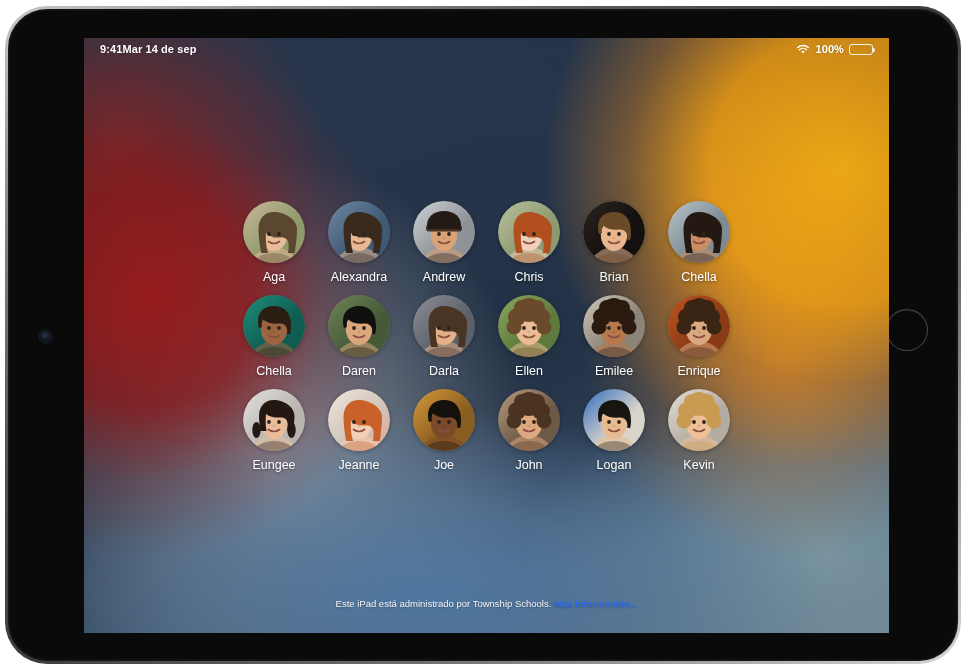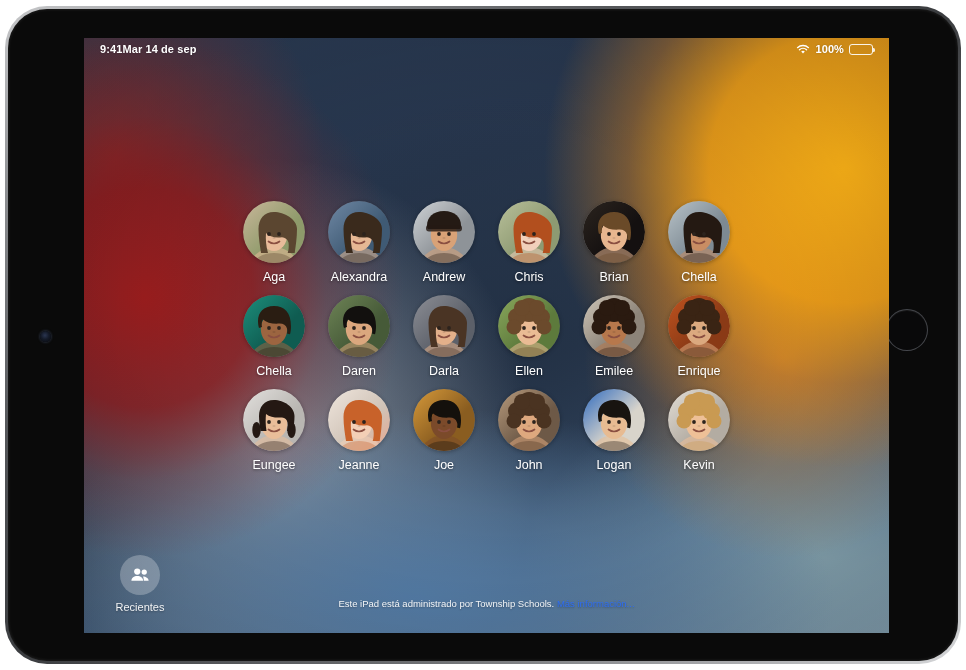--- a/index.html
+++ b/index.html
@@ -185,20 +185,21 @@
     bottom:24px; left:0; width:100%;
     text-align:center;
     font-size:9.5px;
     color:rgba(255,255,255,0.93);
     text-shadow:0 1px 2px rgba(0,0,0,0.28);
   }
   #managed-link {
     color:#2f6df0;
     text-decoration:none;
     cursor:pointer;
+    font-weight:bold;
   }
 </style>
 </head>
 <body>
 
 <div id="device-frame">
   <div id="bezel">
 
     <div id="camera-lens"></div>
     <div id="home-button"></div>
@@ -780,31 +781,20 @@
     </g>
   </svg>
               </div>
               <div class="user-name">Kevin</div>
             </div>
           </div>
         </div>
 
       <div id="bottom-bar">
 
-        <div class="corner-action" id="recents-action">
-          <div class="corner-circle">
-            <svg viewBox="0 0 24 24" width="22" height="22">
-              <circle cx="9" cy="8.3" r="3.4" fill="#ffffff"></circle>
-              <circle cx="16.6" cy="8.8" r="2.9" fill="#ffffff"></circle>
-              <path d="M2.6 18.4c0-3.3 2.9-5.2 6.4-5.2s6.4 1.9 6.4 5.2z" fill="#ffffff"></path>
-              <path d="M15.3 13.6c3 .2 6.1 1.6 6.1 4.8h-5.2c0-1.9-.4-3.5-.9-4.8z" fill="#ffffff"></path>
-            </svg>
-          </div>
-          <div class="corner-label">Recientes</div>
-        </div>
 
         <div id="managed-note">
           <span>Este iPad está administrado por Township Schools.</span>
           <a id="managed-link" href="#" style="color: rgb(47, 109, 240);">Más información...</a>
         </div>
 
 
       </div>
 
     </div>

